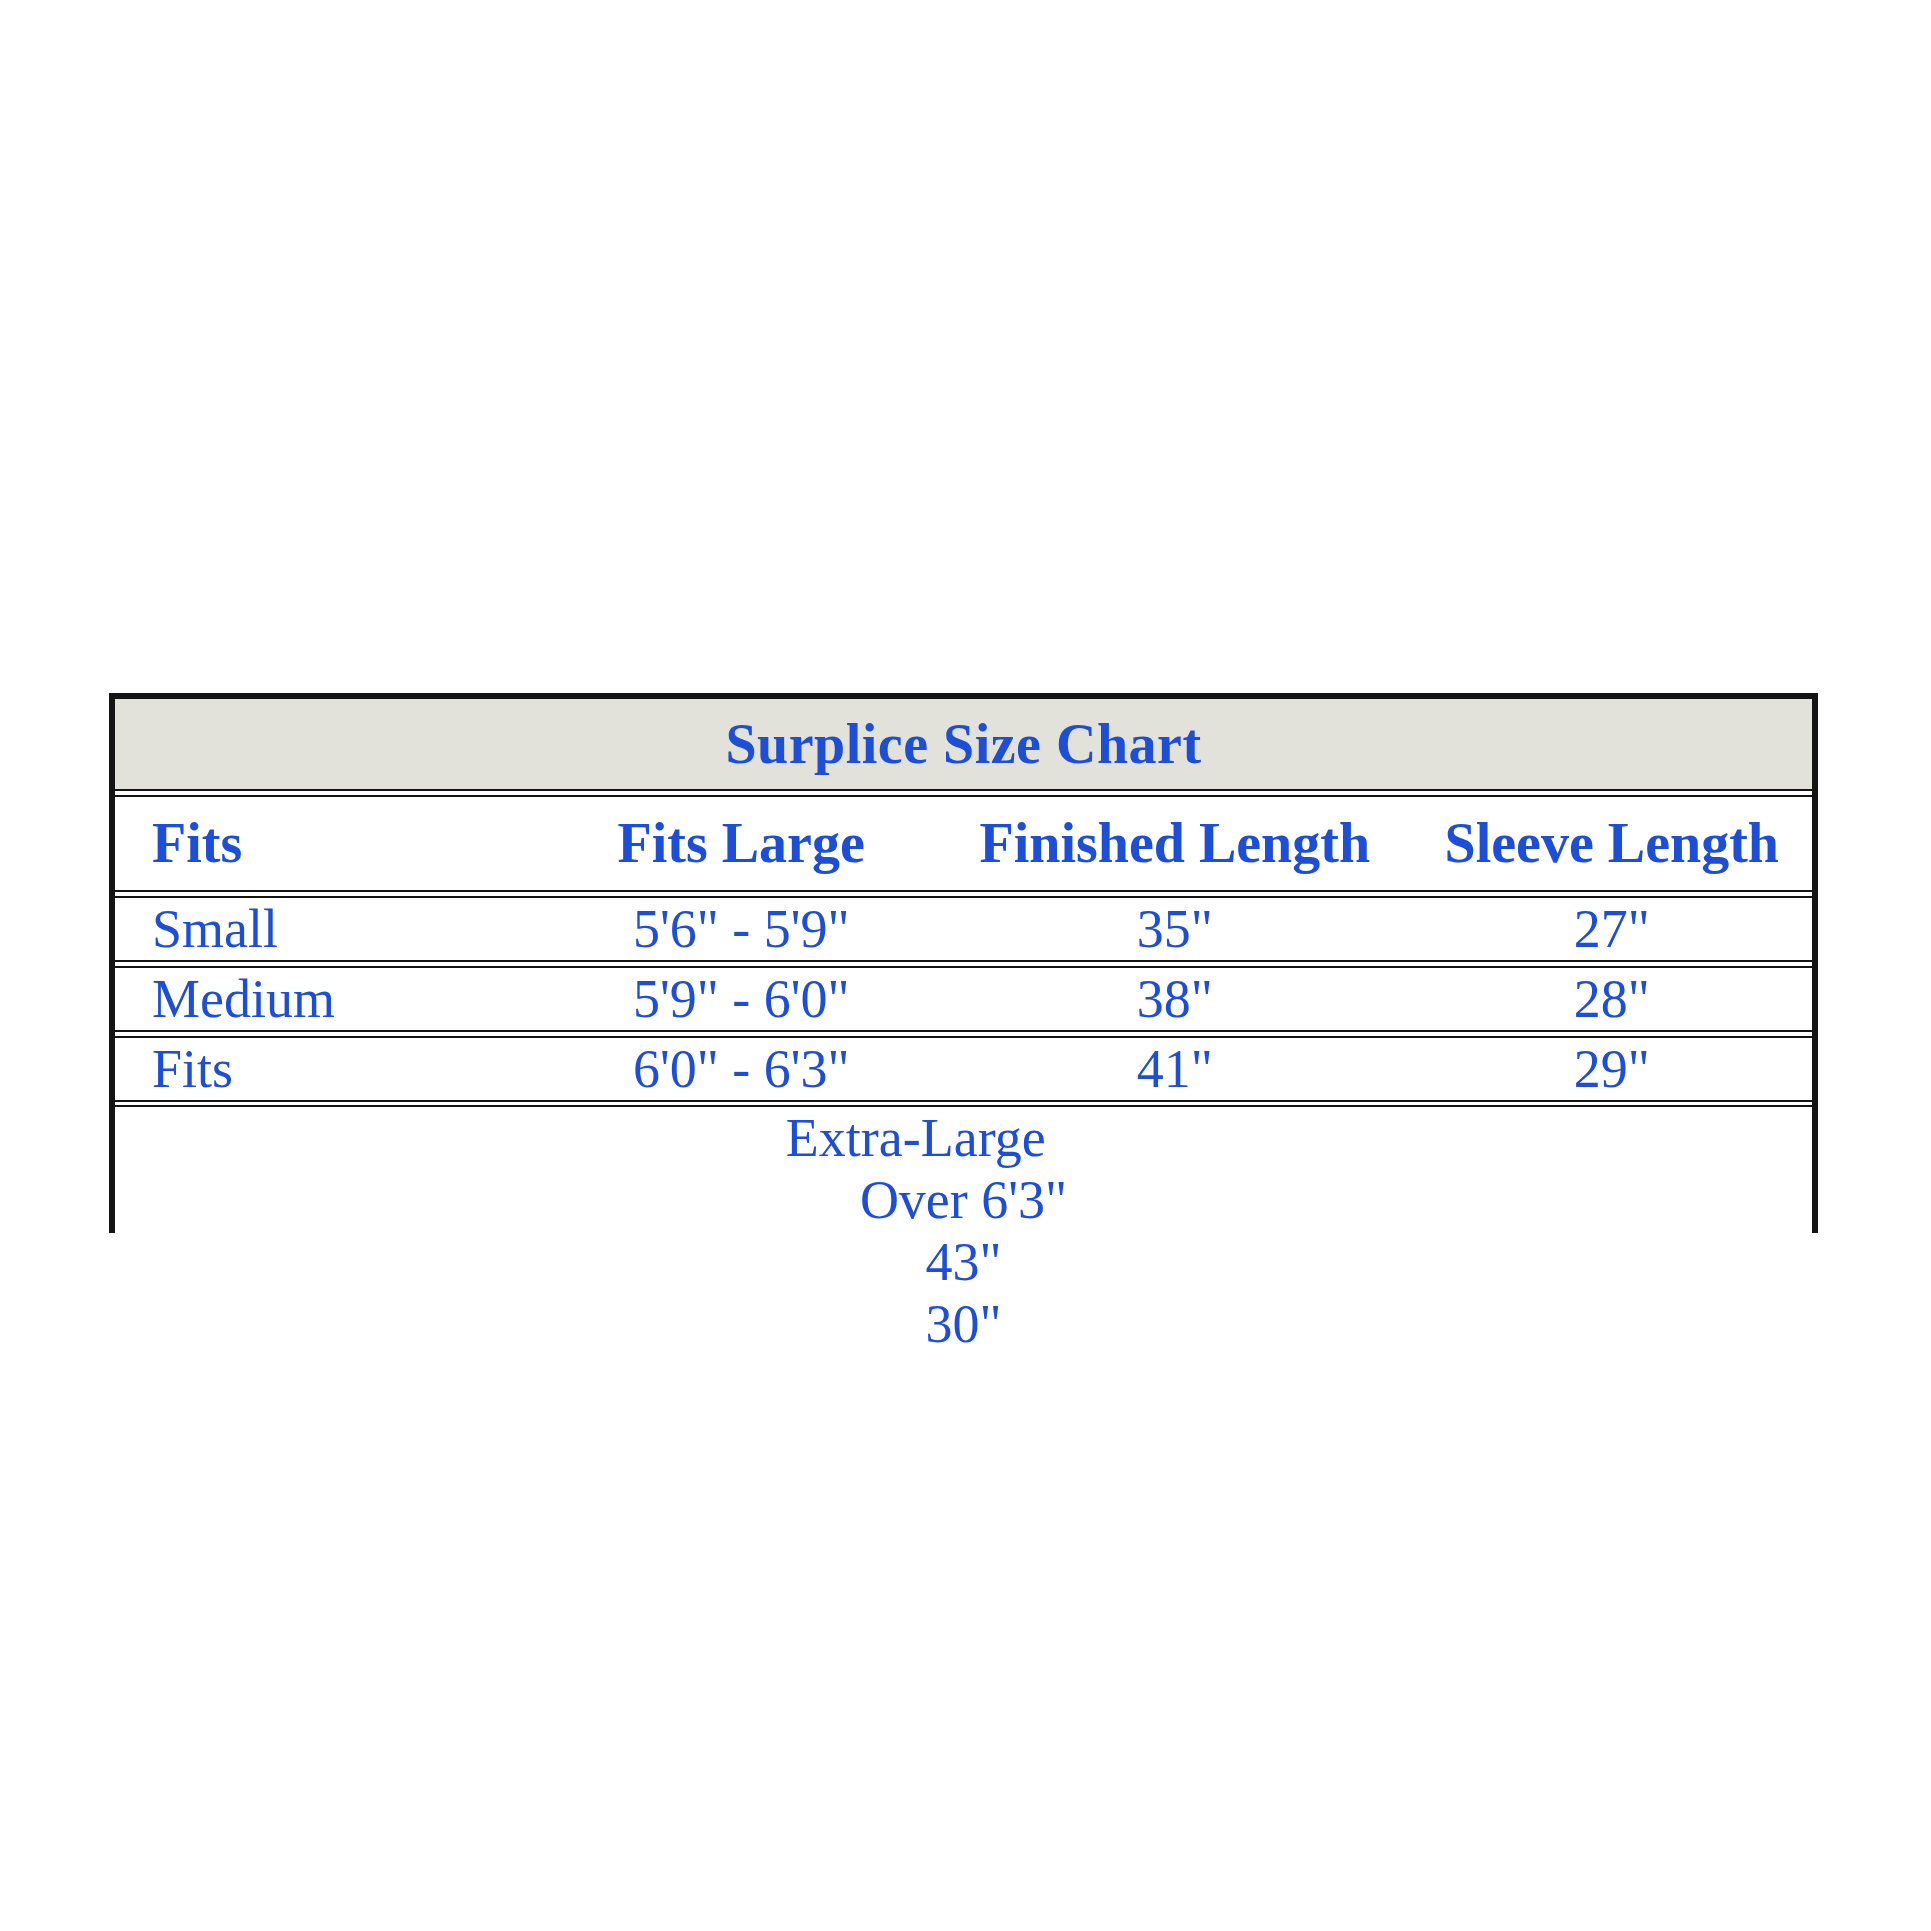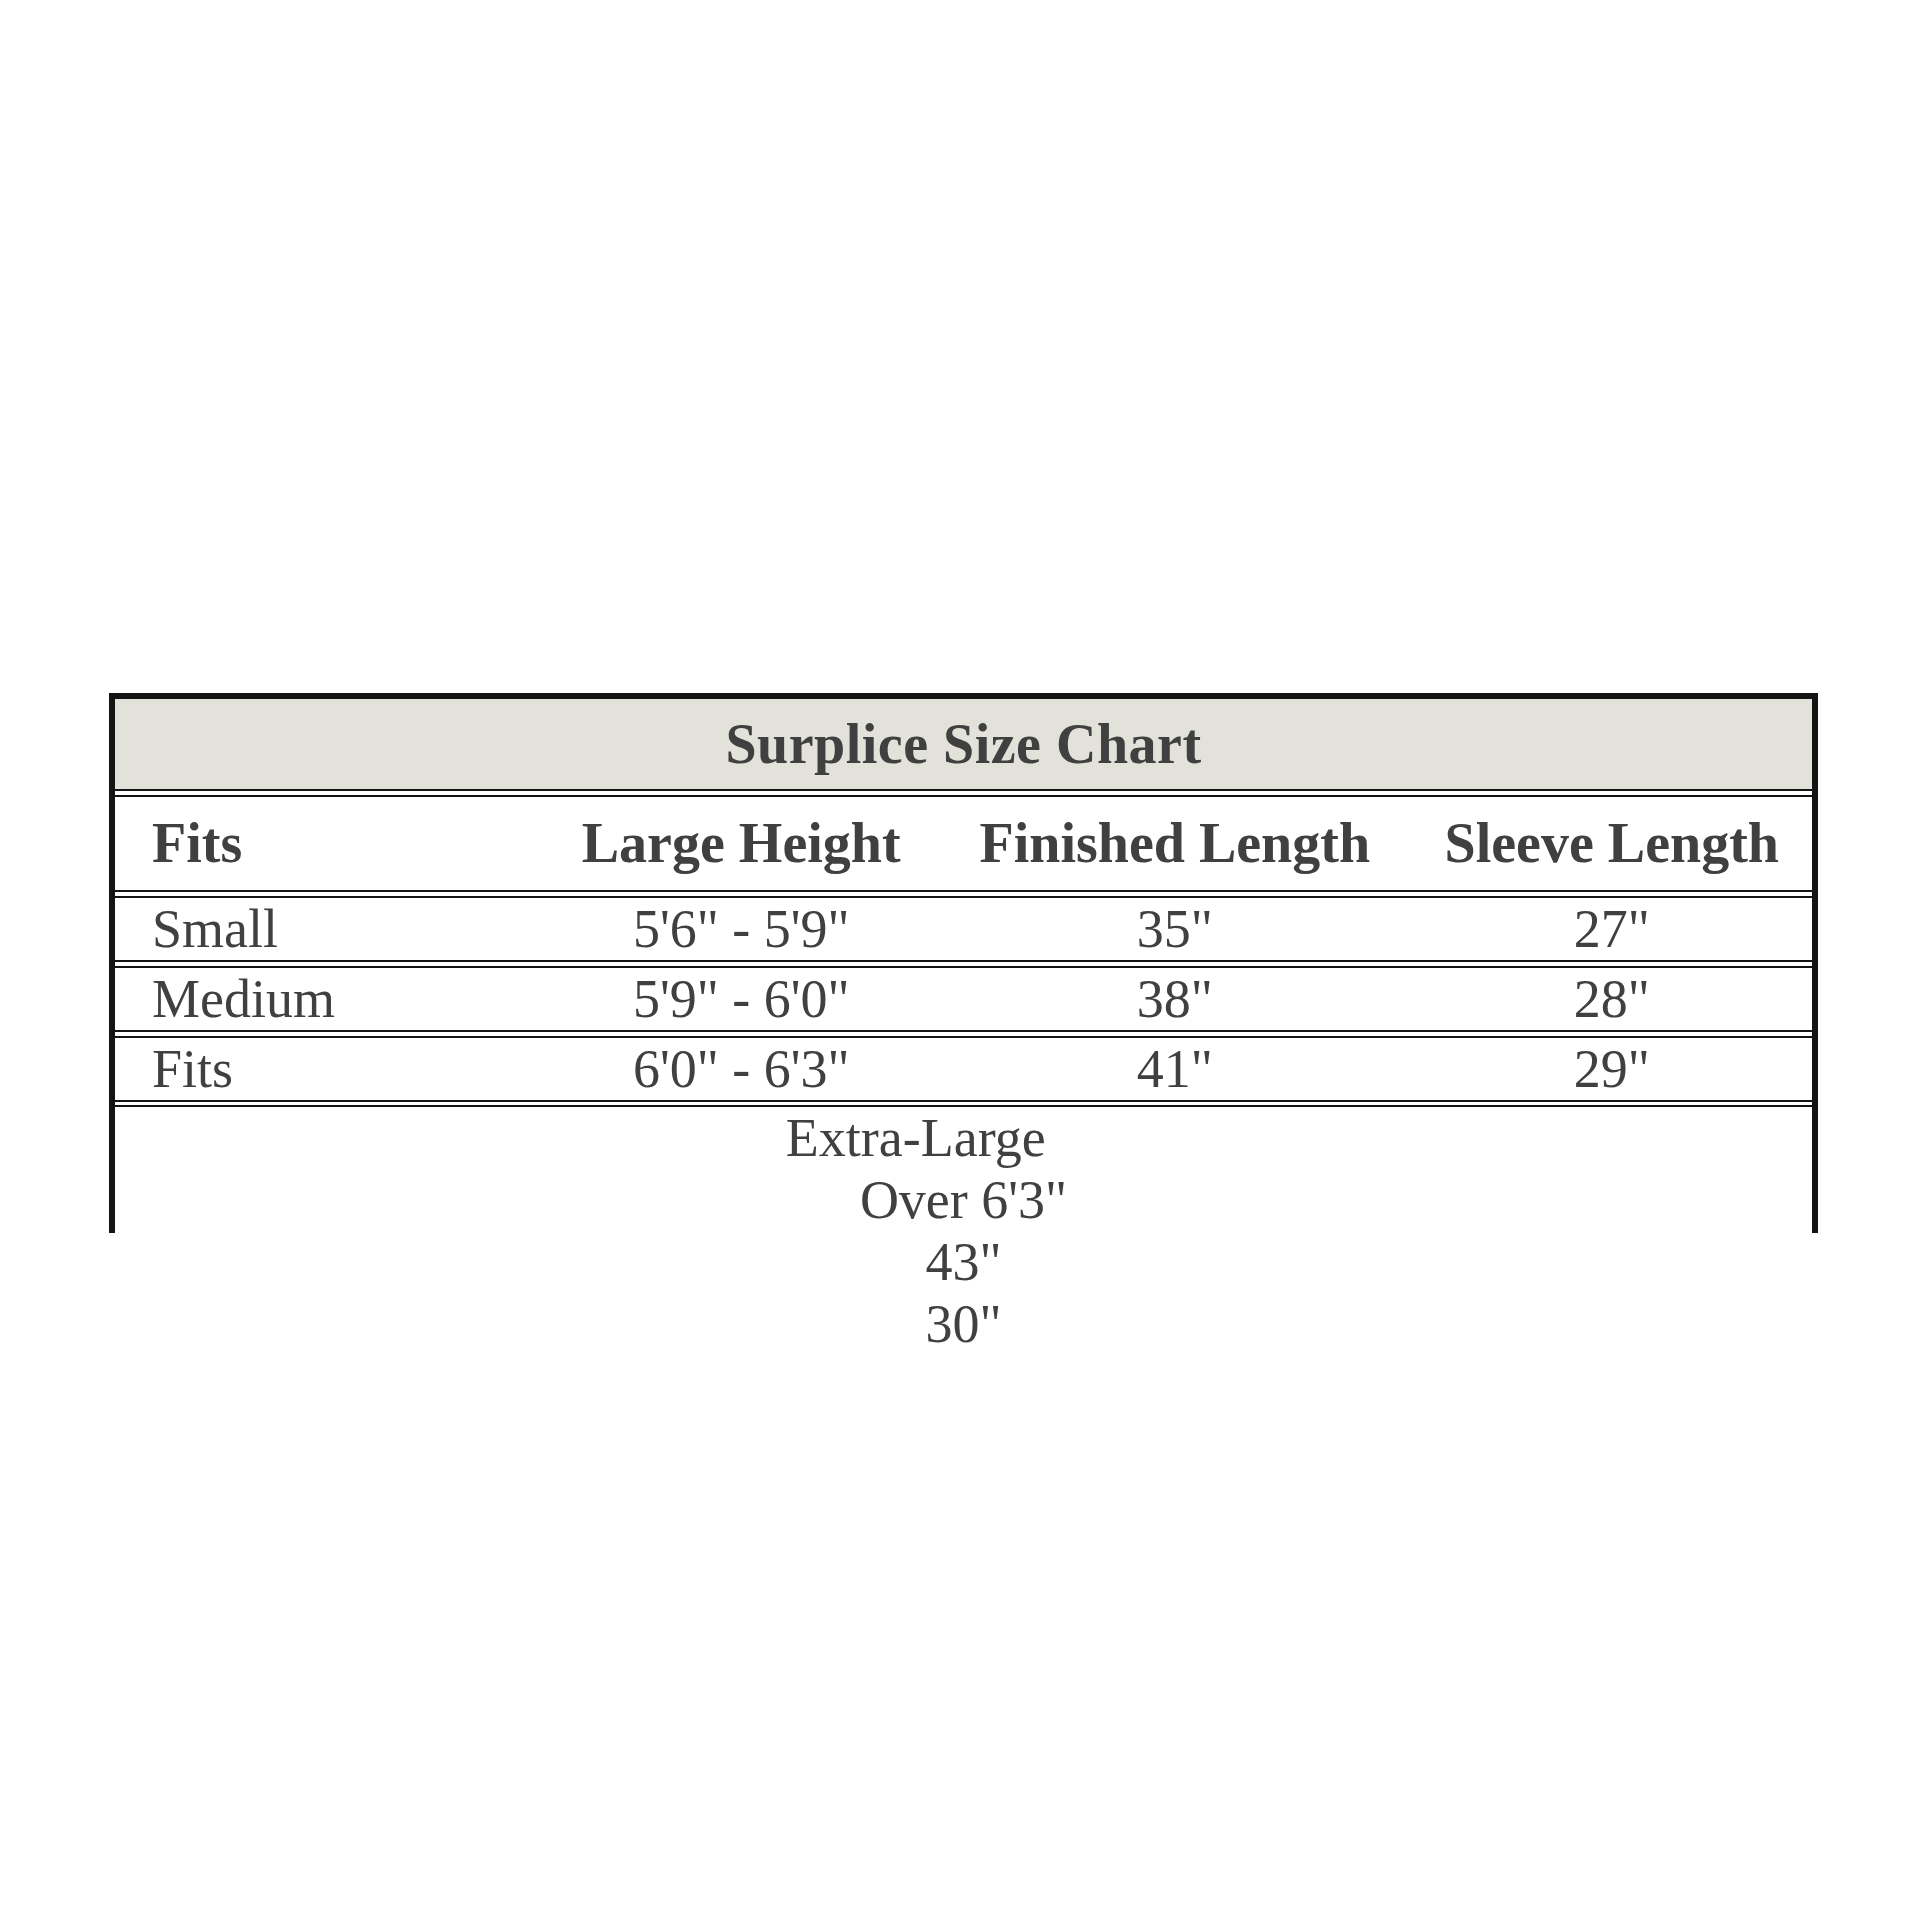--- a/index.html
+++ b/index.html
@@ -6,21 +6,21 @@
     margin: 0;
     padding: 0;
     background: #ffffff;
   }
   .canvas {
     position: relative;
     width: 1931px;
     height: 1369px;
     background: #ffffff;
     font-family: "Liberation Serif", "DejaVu Serif", serif;
-    color: #404040;
+    color: #1d4ed8;
   }
   .size-table {
     position: absolute;
     left: 109px;
     top: 693px;
     width: 1709px;
     height: 540px;
     box-sizing: border-box;
     border: 6.8px solid #141414;
     background: #ffffff;
@@ -78,21 +78,21 @@
 
 <div class="canvas">
   <div class="size-table">
 
     <div class="row title-row">
       <div class="title-text">Surplice Size Chart</div>
     </div>
 
     <div class="row header-row">
       <div class="cell col-size">Fits</div>
-      <div class="cell col-fits">Large Height</div>
+      <div class="cell col-fits">Fits Large</div>
       <div class="cell col-finlen">Finished Length</div>
       <div class="cell col-sleeve">Sleeve Length</div>
     </div>
 
     <div class="row data-row">
       <div class="cell col-size">Small</div>
       <div class="cell col-fits">5'6" - 5'9"</div>
       <div class="cell col-finlen">35"</div>
       <div class="cell col-sleeve">27"</div>
     </div>

